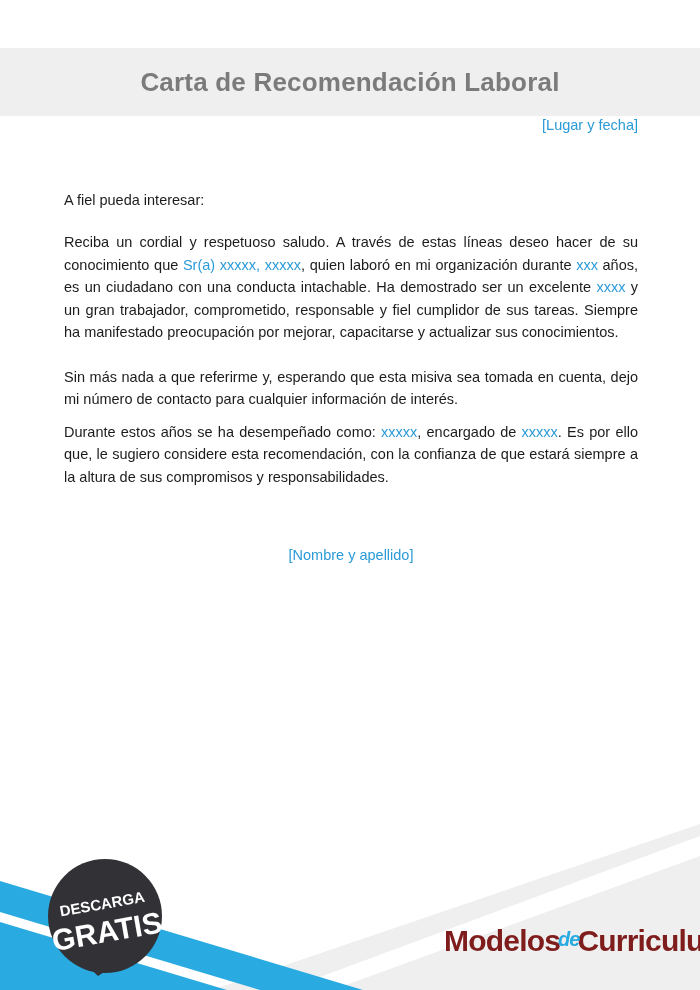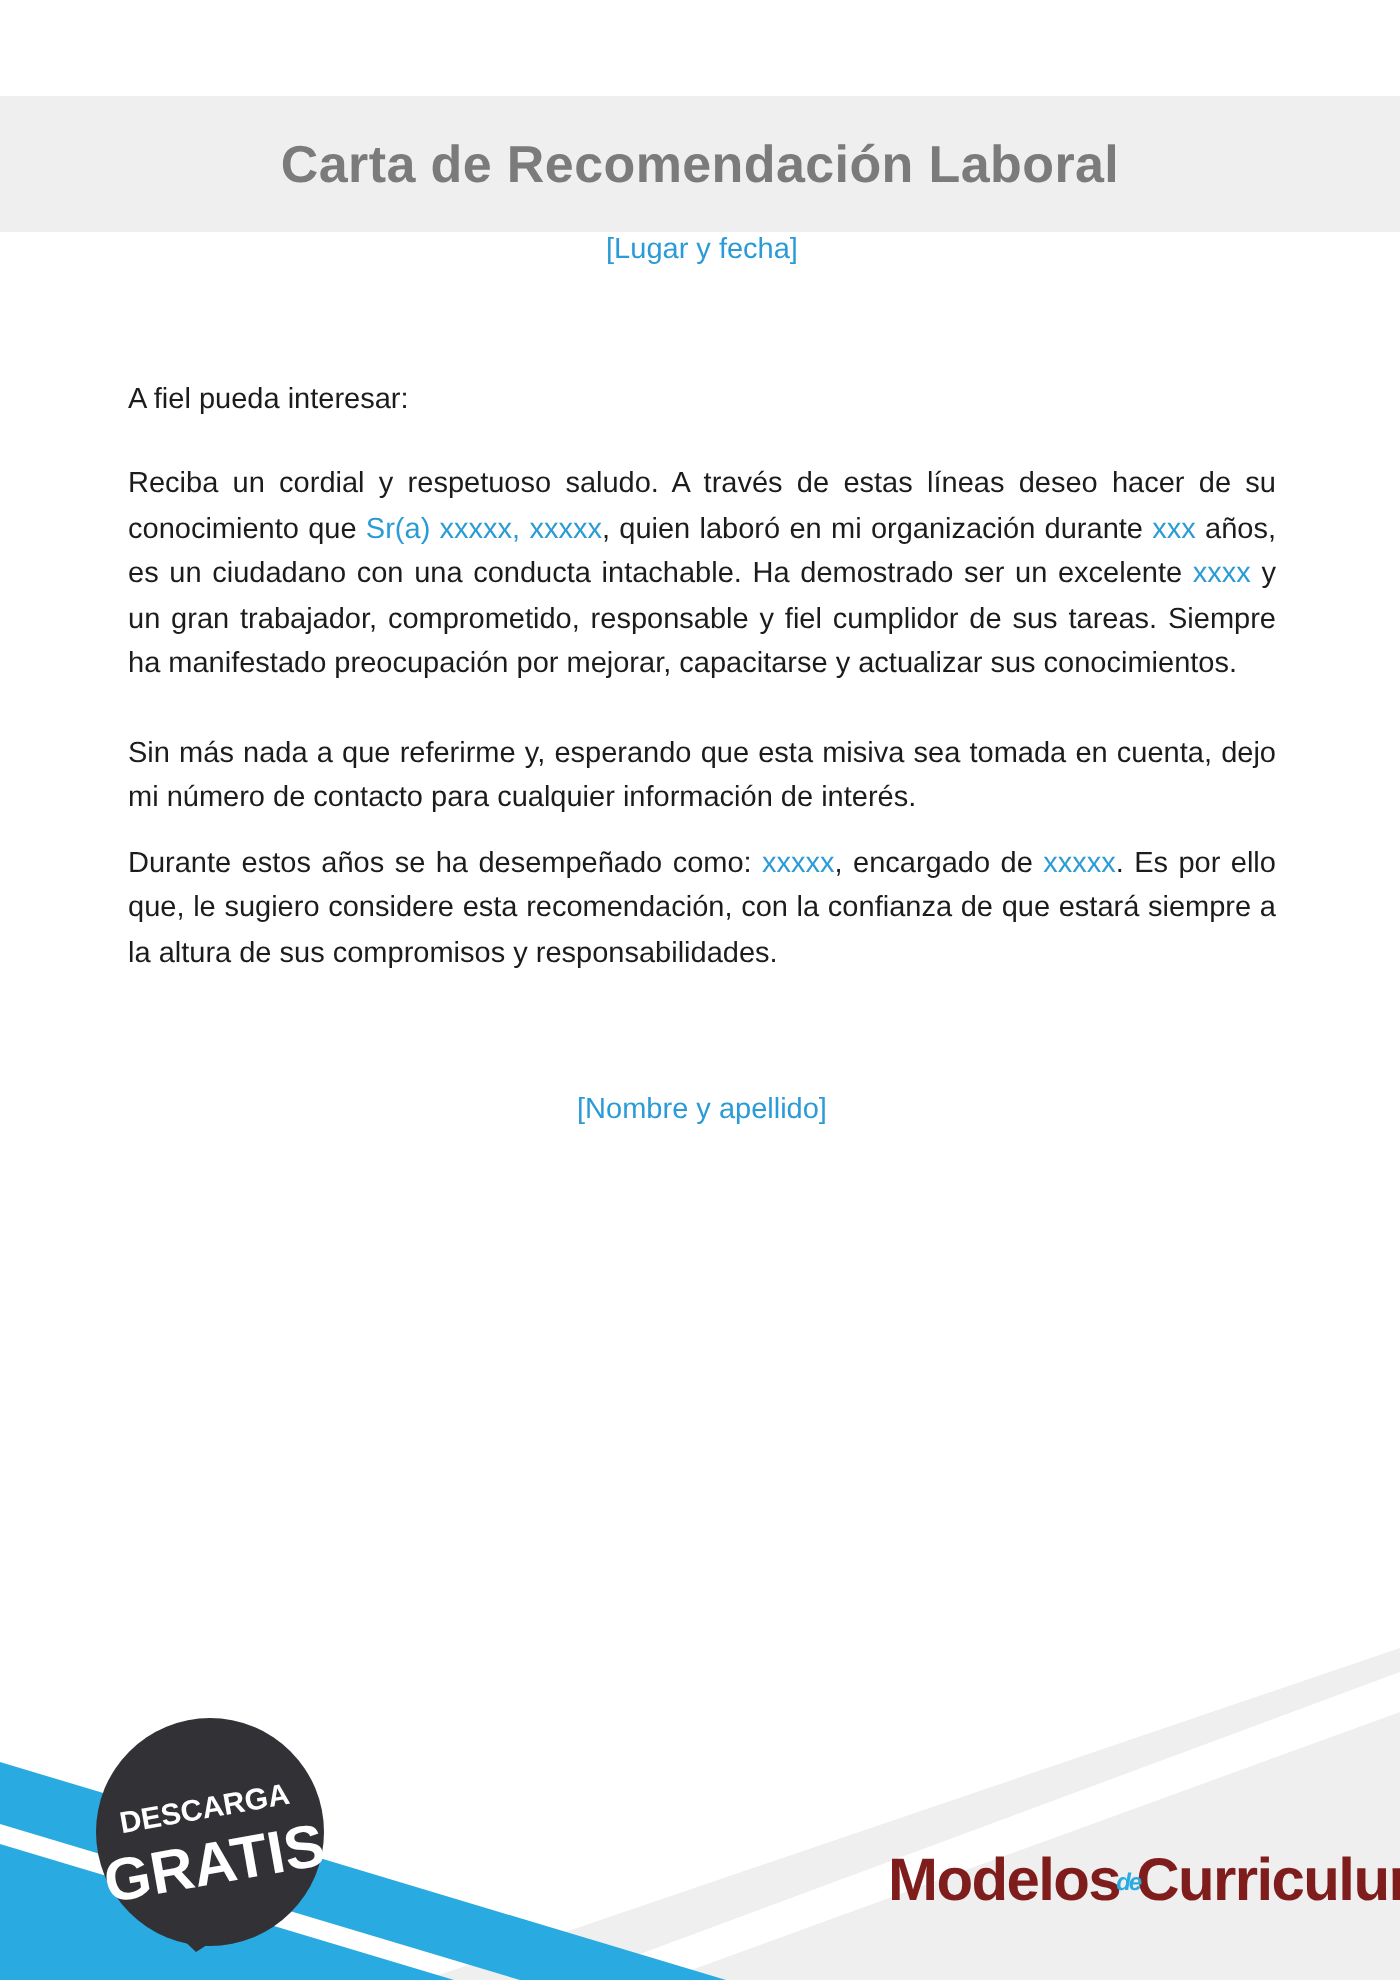--- a/index.html
+++ b/index.html
@@ -35,20 +35,21 @@
     top: 68px;
     left: 64px;
     width: 574px;
     font-size: 14.5px;
     line-height: 22.5px;
     color: #1c1c1c;
   }
   .accent { color: #2b9bd7; text-align: center; }
   .date {
     margin-top: 46px;
+    text-align: right;
   }
   .salutation { margin-top: 52px; }
   .para {
     text-align: justify;
   }
   .para-1 { margin-top: 20px; }
   .para-2 { margin-top: 10px; }
   .para-3 { margin-top: 22px; }
   .closing { margin-top: 20px; }
   .signature { margin-top: 56px; }
@@ -66,21 +67,21 @@
     white-space: nowrap;
     z-index: 5;
   }
   .logo .logo-black {
     font-size: 30px;
     font-weight: bold;
     color: #7f1d1d;
     letter-spacing: -0.8px;
   }
   .logo .logo-de {
-    font-size: 12px;
+    font-size: 20px;
     font-weight: bold;
     font-style: italic;
     color: #29abe2;
     position: relative;
     top: -5px;
     margin: 0 -2px;
     letter-spacing: -1px;
   }
 </style>
 </head>

